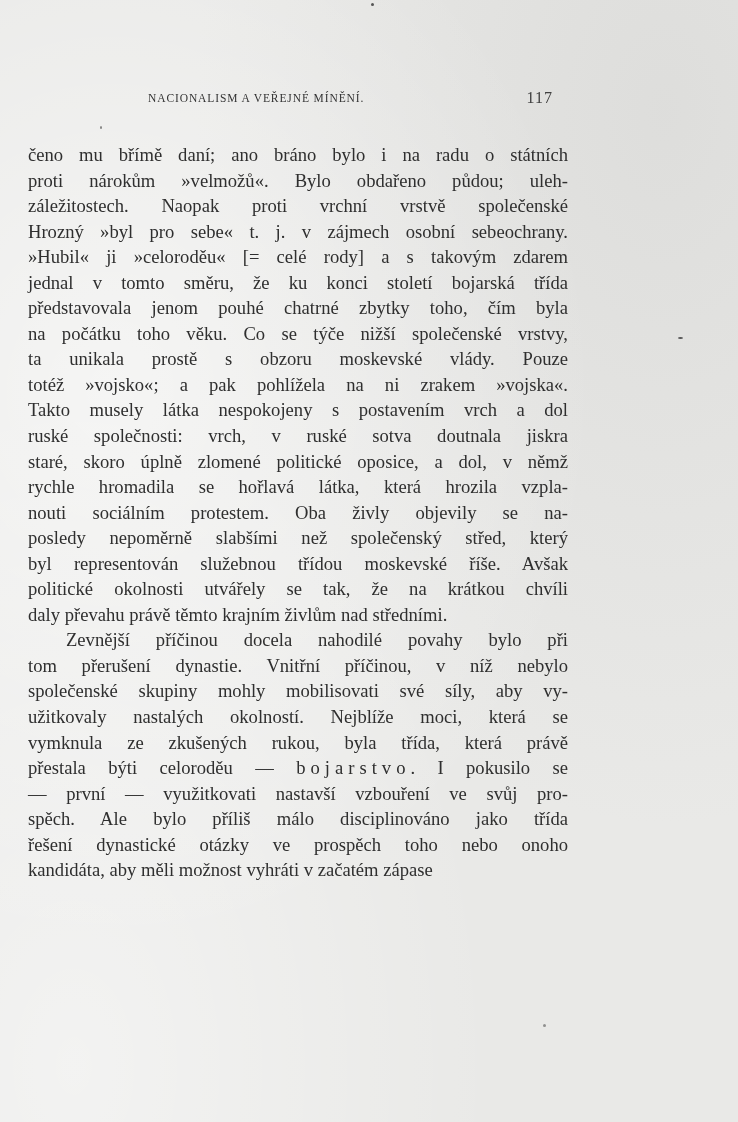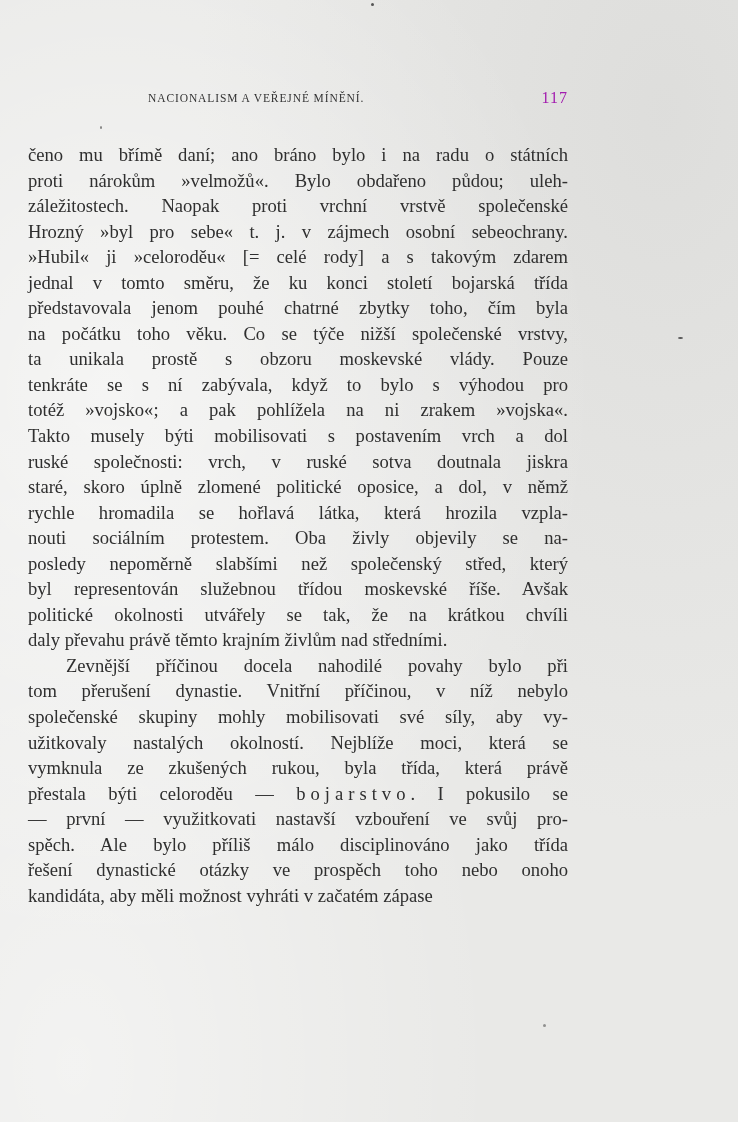--- a/index.html
+++ b/index.html
@@ -39,24 +39,24 @@
       top: 0;
       font-size: 12.5px;
       letter-spacing: 0.9px;
       color: #333;
       font-variant: small-caps;
       text-transform: uppercase;
       font-size: 11.5px;
     }
     .page-number {
       position: absolute;
-      right: 0;
+      right: 15px;
       top: -3px;
       font-size: 16px;
-      color: #a21caf;
+      color: #404040;
       letter-spacing: 1px;
     }
     .body-text {
       position: absolute;
       left: 28px;
       top: 142px;
       width: 540px;
     }
     .line {
       display: block;
@@ -96,23 +96,22 @@
   <div class="body-text">
     <span class="line">čeno mu břímě daní; ano bráno bylo i na radu o státních</span>
     <span class="line">proti nárokům »velmožů«. Bylo obdařeno půdou; uleh-</span>
     <span class="line">záležitostech. Naopak proti vrchní vrstvě společenské</span>
     <span class="line">Hrozný »byl pro sebe« t. j. v zájmech osobní sebeochrany.</span>
     <span class="line">»Hubil« ji »celoroděu« [= celé rody] a s takovým zdarem</span>
     <span class="line">jednal v tomto směru, že ku konci století bojarská třída</span>
     <span class="line">představovala jenom pouhé chatrné zbytky toho, čím byla</span>
     <span class="line">na počátku toho věku. Co se týče nižší společenské vrstvy,</span>
     <span class="line">ta unikala prostě s obzoru moskevské vlády. Pouze</span>
-    <span class="line">tenkráte se s ní zabývala, když to bylo s výhodou pro</span>
     <span class="line">totéž »vojsko«; a pak pohlížela na ni zrakem »vojska«.</span>
-    <span class="line">Takto musely býti mobilisovati s postavením vrch a dol</span>
+    <span class="line">Takto musely látka nespokojeny s postavením vrch a dol</span>
     <span class="line">ruské společnosti: vrch, v ruské sotva doutnala jiskra</span>
     <span class="line">staré, skoro úplně zlomené politické oposice, a dol, v němž</span>
     <span class="line">rychle hromadila se hořlavá látka, která hrozila vzpla-</span>
     <span class="line">nouti sociálním protestem. Oba živly objevily se na-</span>
     <span class="line">posledy nepoměrně slabšími než společenský střed, který</span>
     <span class="line">byl representován služebnou třídou moskevské říše. Avšak</span>
     <span class="line">politické okolnosti utvářely se tak, že na krátkou chvíli</span>
     <span class="line last">daly převahu právě těmto krajním živlům nad středními.</span>
     <span class="line indent">Zevnější příčinou docela nahodilé povahy bylo při</span>
     <span class="line">tom přerušení dynastie. Vnitřní příčinou, v níž nebylo</span>

